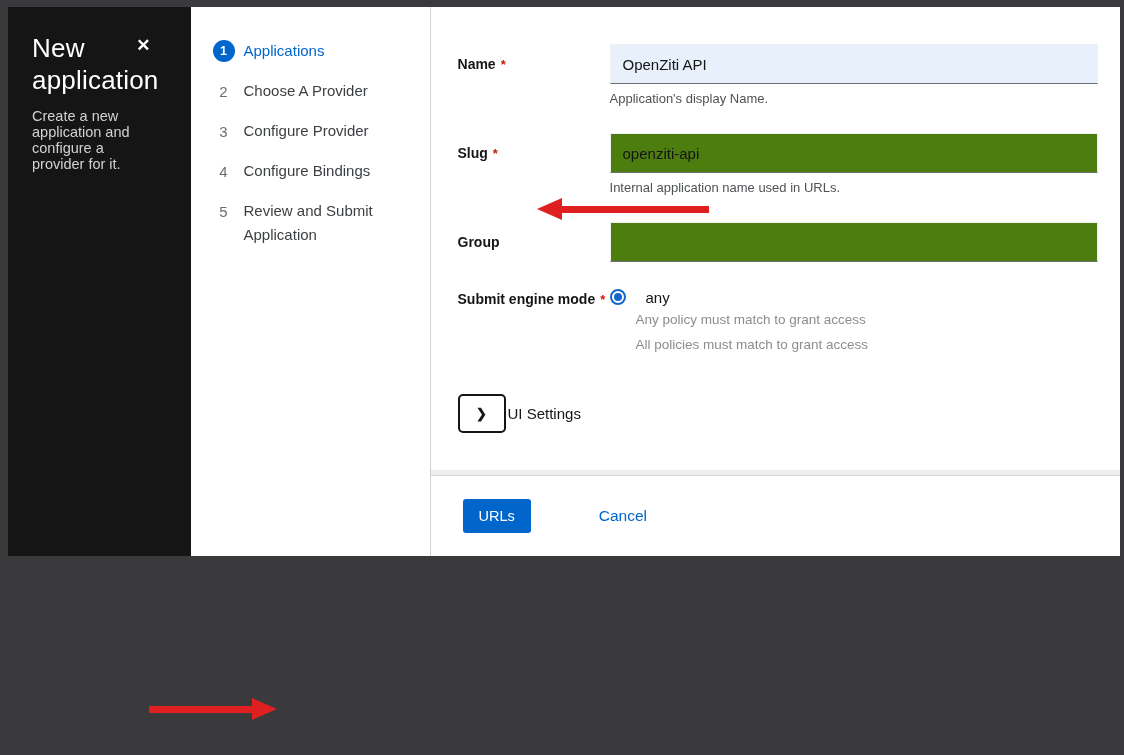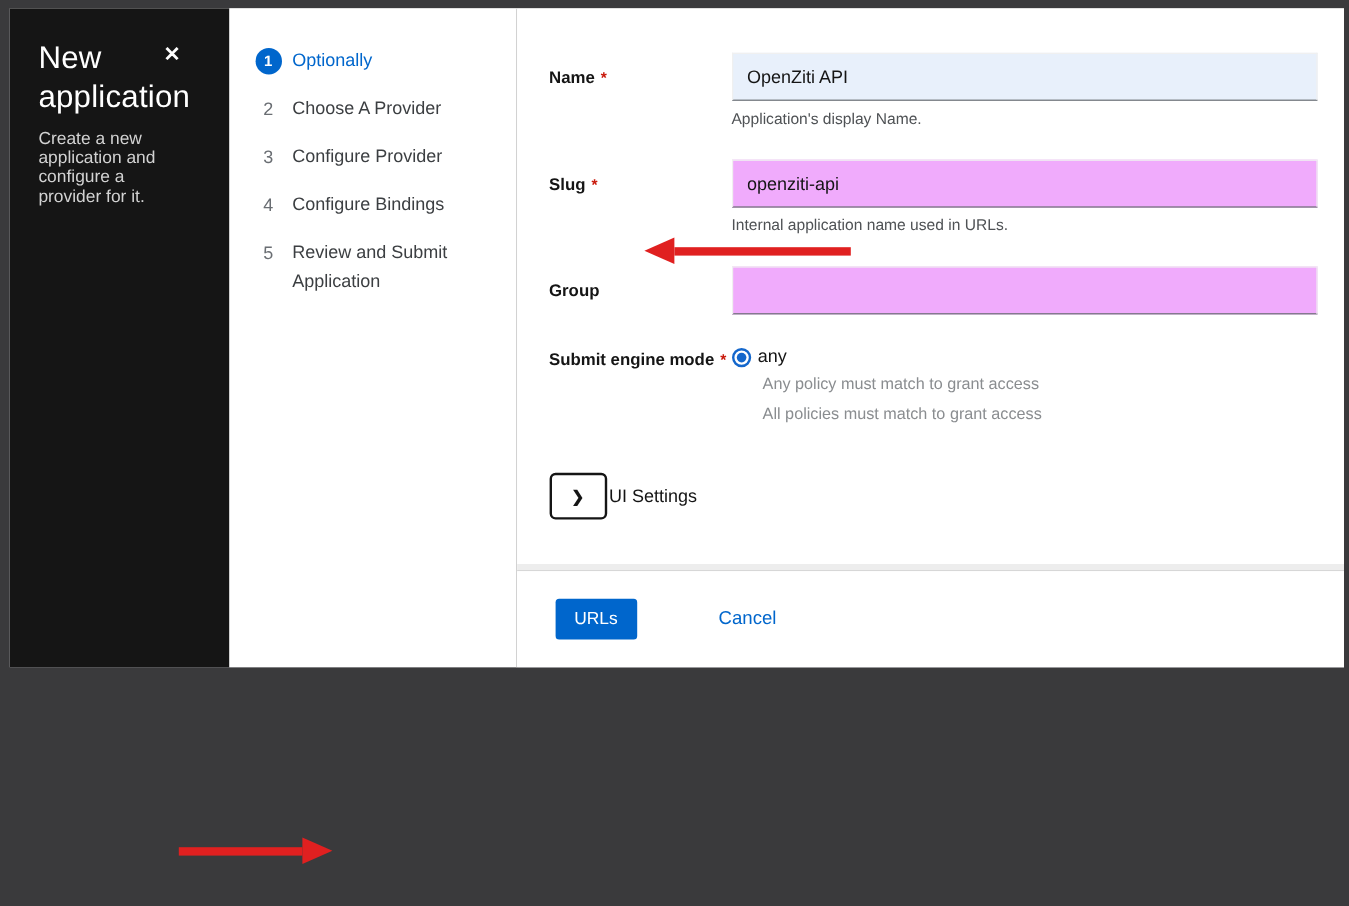--- a/index.html
+++ b/index.html
@@ -63,28 +63,28 @@
 
   
   .form-row { display:flex; margin-bottom:27px; }
   .label-col { flex:0 0 152px; width:152px; padding-top:12px; font-size:14px; font-weight:600; color:#151515; }
   .form-row.radio-group-row .label-col { padding-top:2px; }
   .req { color:#c9190b; margin-left:5px; font-size:13px; font-weight:600; }
   .input-col { flex:1; min-width:0; }
   .text-input {
     width:100%; height:40px;
     border:1px solid #f0f0f0; border-bottom:1px solid #6a6e73;
-    background:#f0abfc; font-family:inherit; font-size:15px; color:#151515;
+    background:#4d7c0f; font-family:inherit; font-size:15px; color:#151515;
     padding:0 12px; outline:none;
   }
   .text-input.highlight { background:var(--highlight, #e8f0fb); }
   .help { font-size:13px; color:#4f5255; margin-top:7px; }
 
   
-  .radio-opt { display:flex; align-items:flex-end; gap:6px; cursor:pointer; }
+  .radio-opt { display:flex; align-items:flex-start; gap:20px; cursor:pointer; }
   .radio-circle {
     width:16px; height:16px; flex:0 0 16px;
     border:2px solid #8d9095; border-radius:50%; background:#fff; position:relative;
   }
   .radio-opt.selected .radio-circle { border-color:#1467cc; }
   .radio-opt.selected .radio-circle::after {
     content:""; position:absolute; inset:2px; border-radius:50%; background:#1467cc;
   }
   .radio-label { font-size:15px; color:#151515; }
   .radio-help { font-size:13.5px; color:#8a8d90; margin:6px 0 10px 26px; }
@@ -127,21 +127,21 @@
     <div class="modal-title">New application</div>
     <div class="modal-subtitle">Create a new application and configure a provider for it.</div>
     <button class="close-btn">✕</button>
   </div>
 
   <div class="modal-body">
 
     <nav class="wizard-nav">
       <div class="step active">
         <span class="step-num">1</span>
-        <span class="step-label">Optionally</span>
+        <span class="step-label">Applications</span>
       </div>
       <div class="step">
         <span class="step-num">2</span>
         <span class="step-label">Choose A Provider</span>
       </div>
       <div class="step">
         <span class="step-num">3</span>
         <span class="step-label">Configure Provider</span>
       </div>
       <div class="step">

